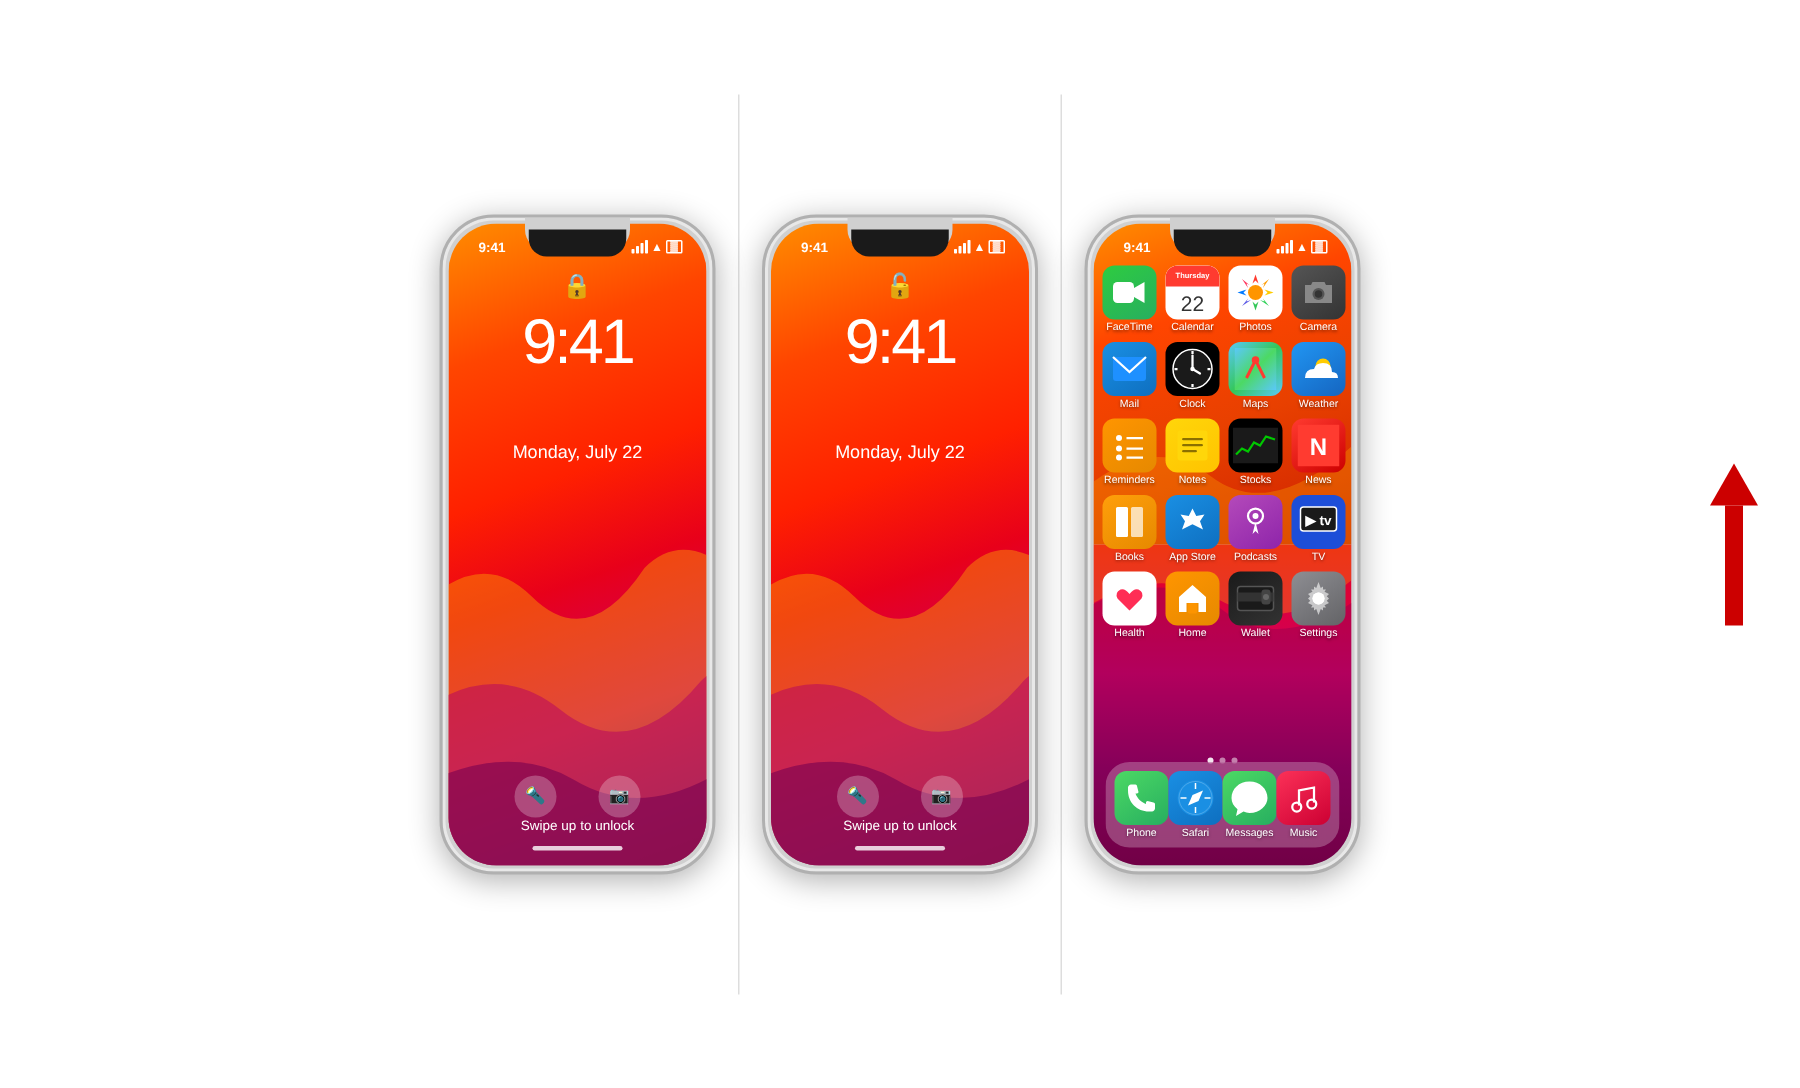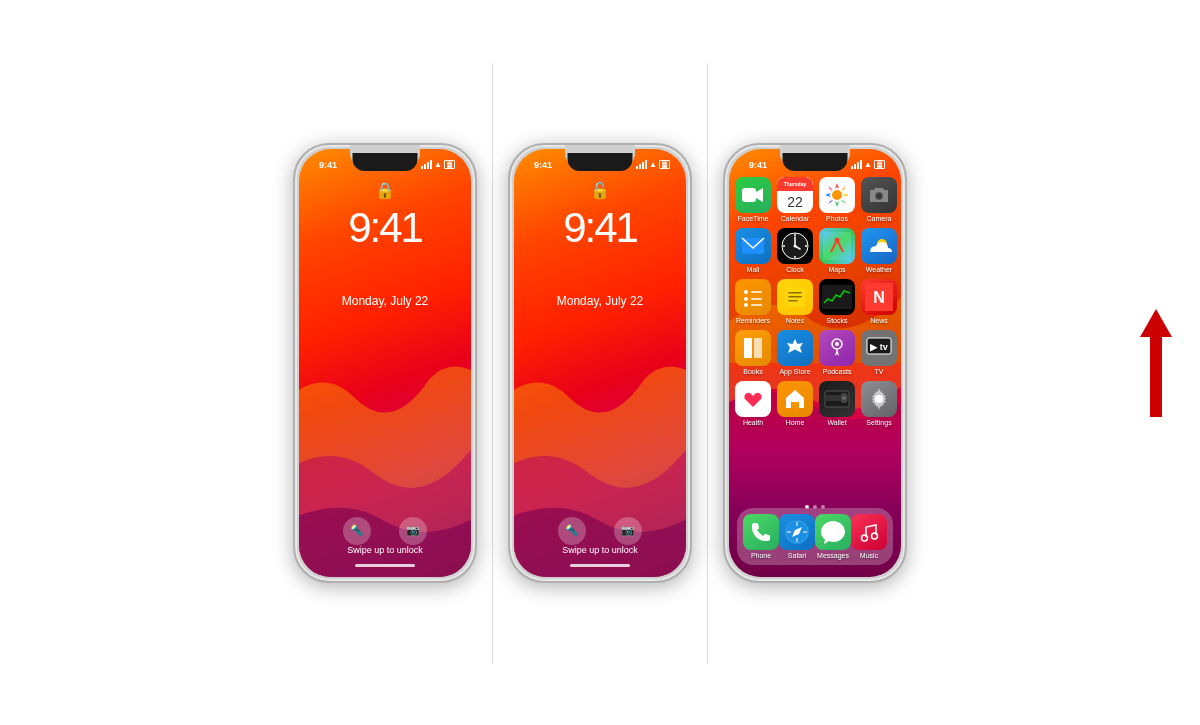--- a/index.html
+++ b/index.html
@@ -327,21 +327,21 @@
     .app-mail { background: linear-gradient(145deg, #1a8fe3, #0e6fc0); }
     .app-clock { background: #000; }
     .app-weather { background: linear-gradient(145deg, #2196f3, #1565c0); }
     .app-reminders { background: linear-gradient(145deg, #ff9500, #e68900); }
     .app-notes { background: linear-gradient(145deg, #ffd60a, #ffc300); }
     .app-stocks { background: #000; }
     .app-news { background: linear-gradient(145deg, #ff3b30, #cc0000); }
     .app-books { background: linear-gradient(145deg, #ff9f0a, #e68900); }
     .app-appstore { background: linear-gradient(145deg, #1a8fe3, #0e6fc0); }
     .app-podcasts { background: linear-gradient(145deg, #b44aba, #8e24aa); }
-    .app-tv { background: #737373; }
+    .app-tv { background: #1d4ed8; }
     .app-health { background: #fff; }
     .app-home { background: linear-gradient(145deg, #ff9500, #e68900); }
     .app-wallet { background: linear-gradient(145deg, #1a1a1a, #333); }
     .app-settings { background: linear-gradient(145deg, #8e8e93, #636366); }
     .app-phone { background: linear-gradient(145deg, #4cd964, #27ae60); }
     .app-safari { background: linear-gradient(145deg, #1a8fe3, #0e6fc0); }
     .app-messages { background: linear-gradient(145deg, #4cd964, #27ae60); }
     .app-music { background: linear-gradient(145deg, #fc3158, #cc0033); }
 
     

